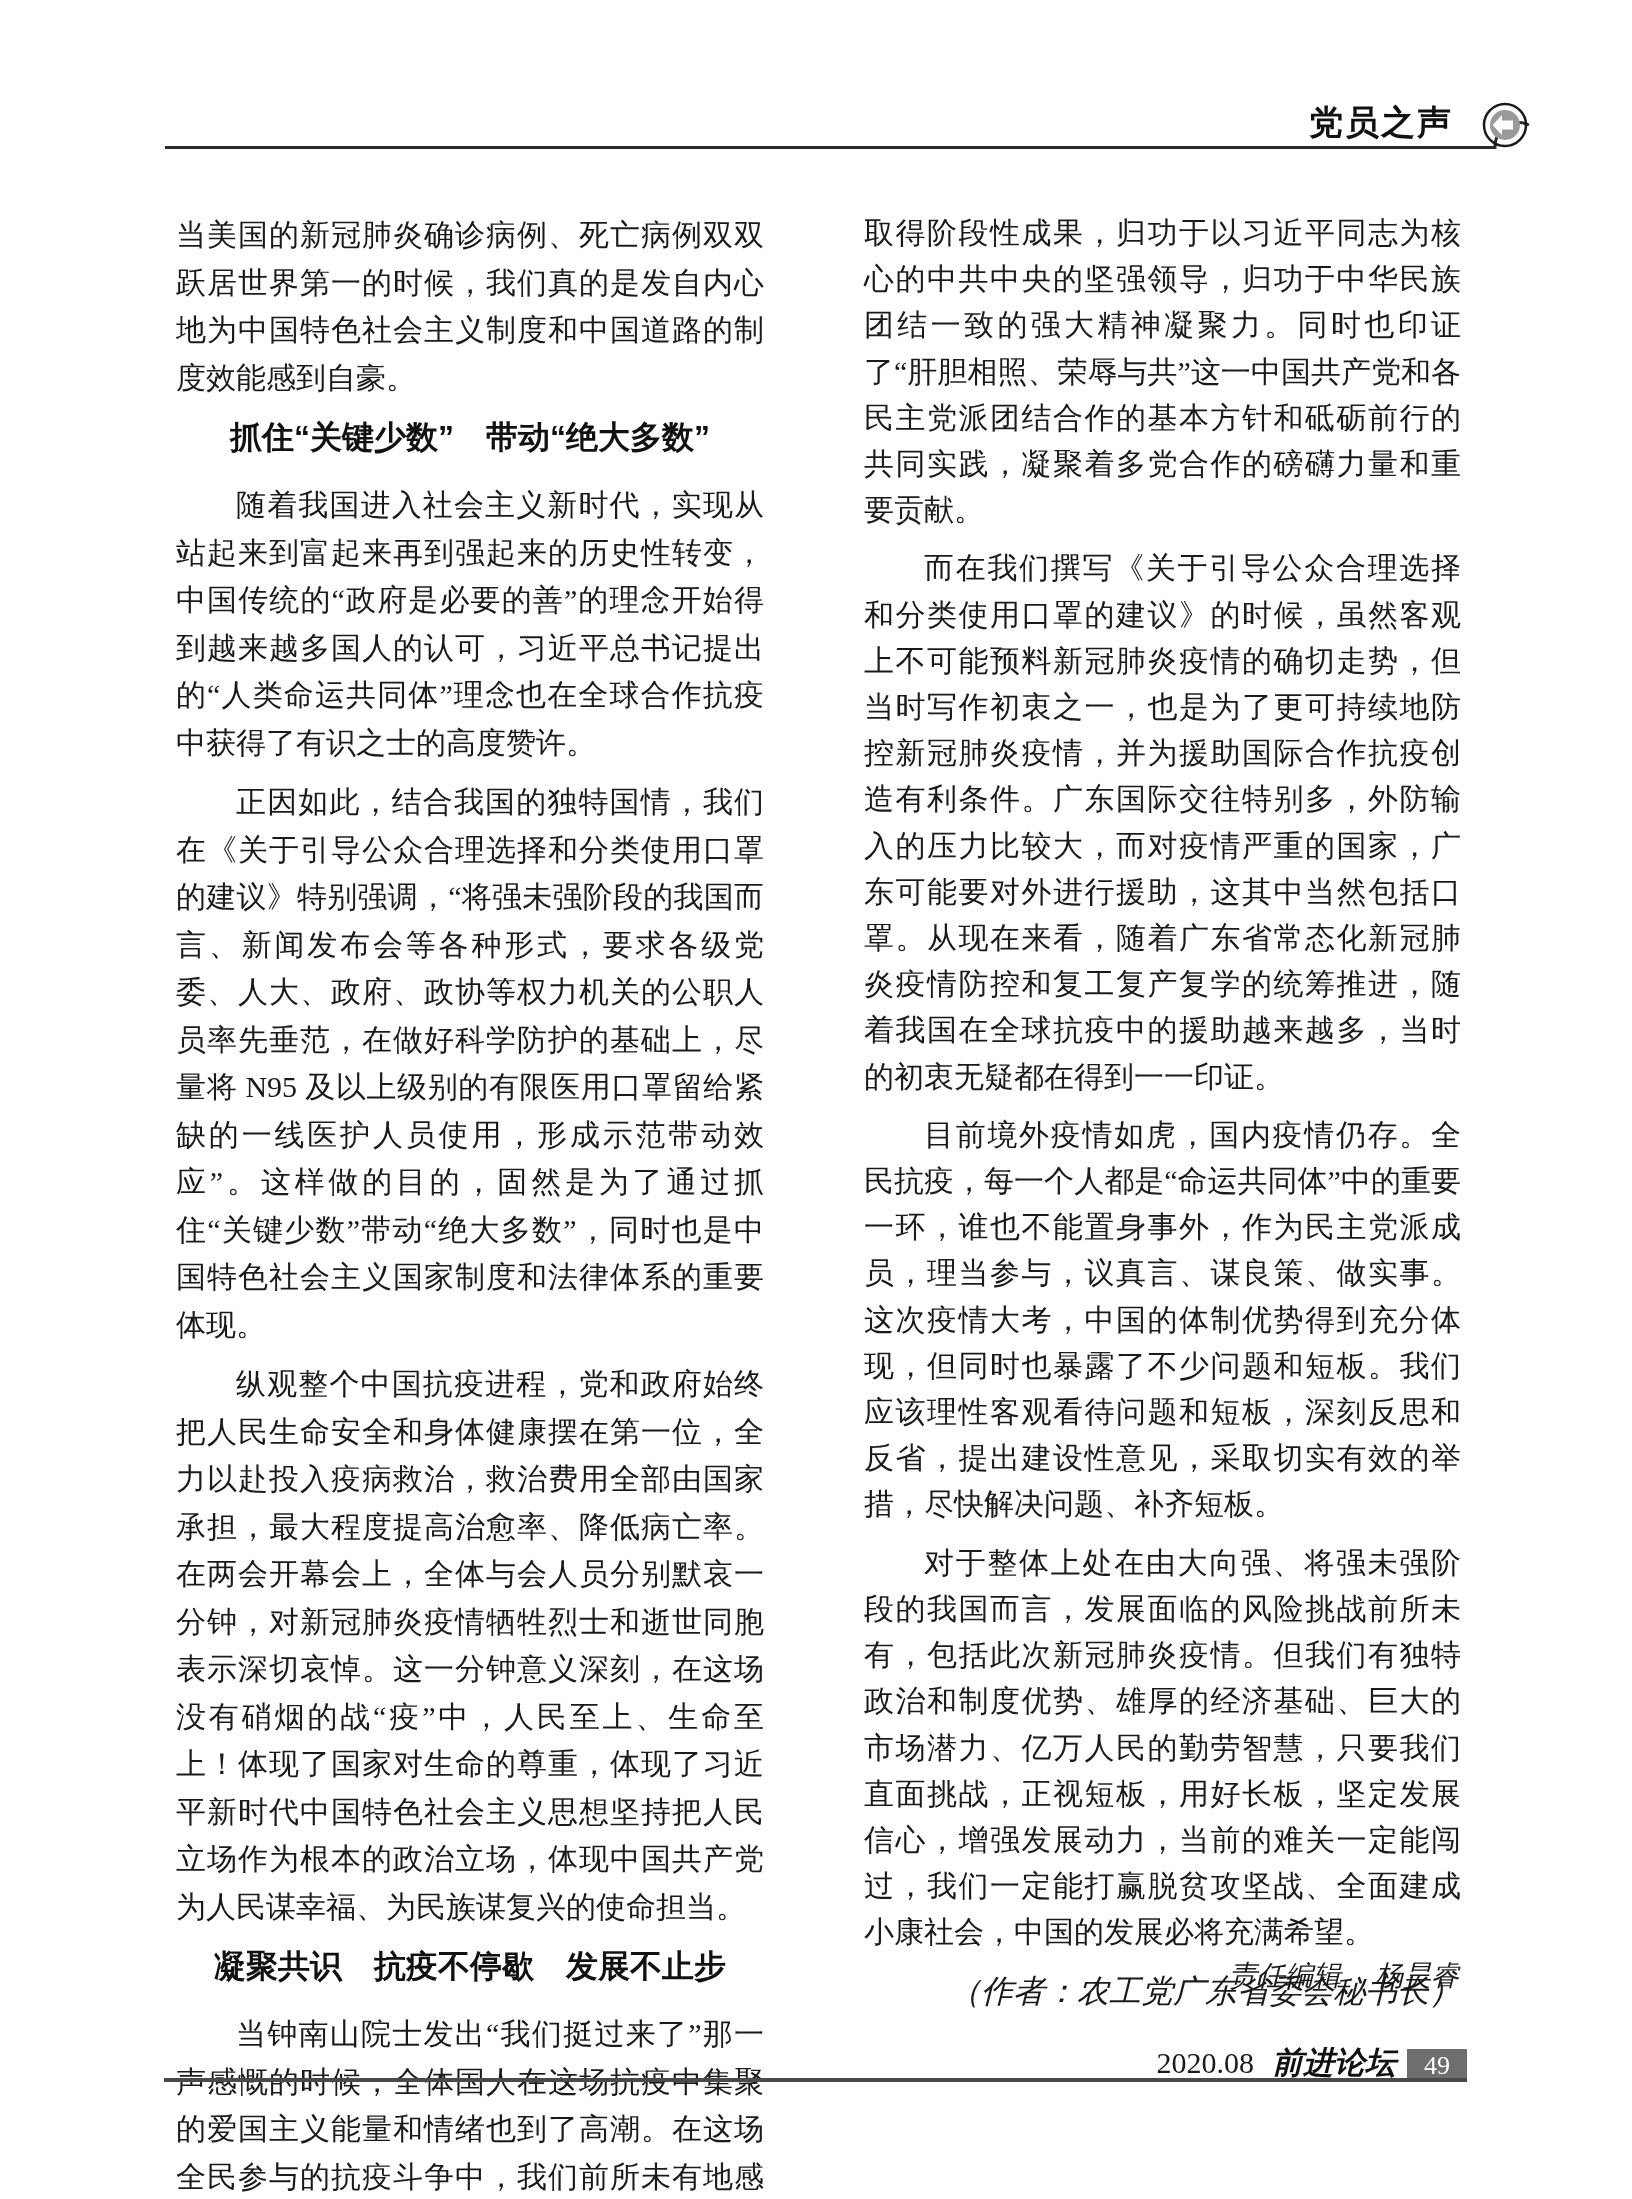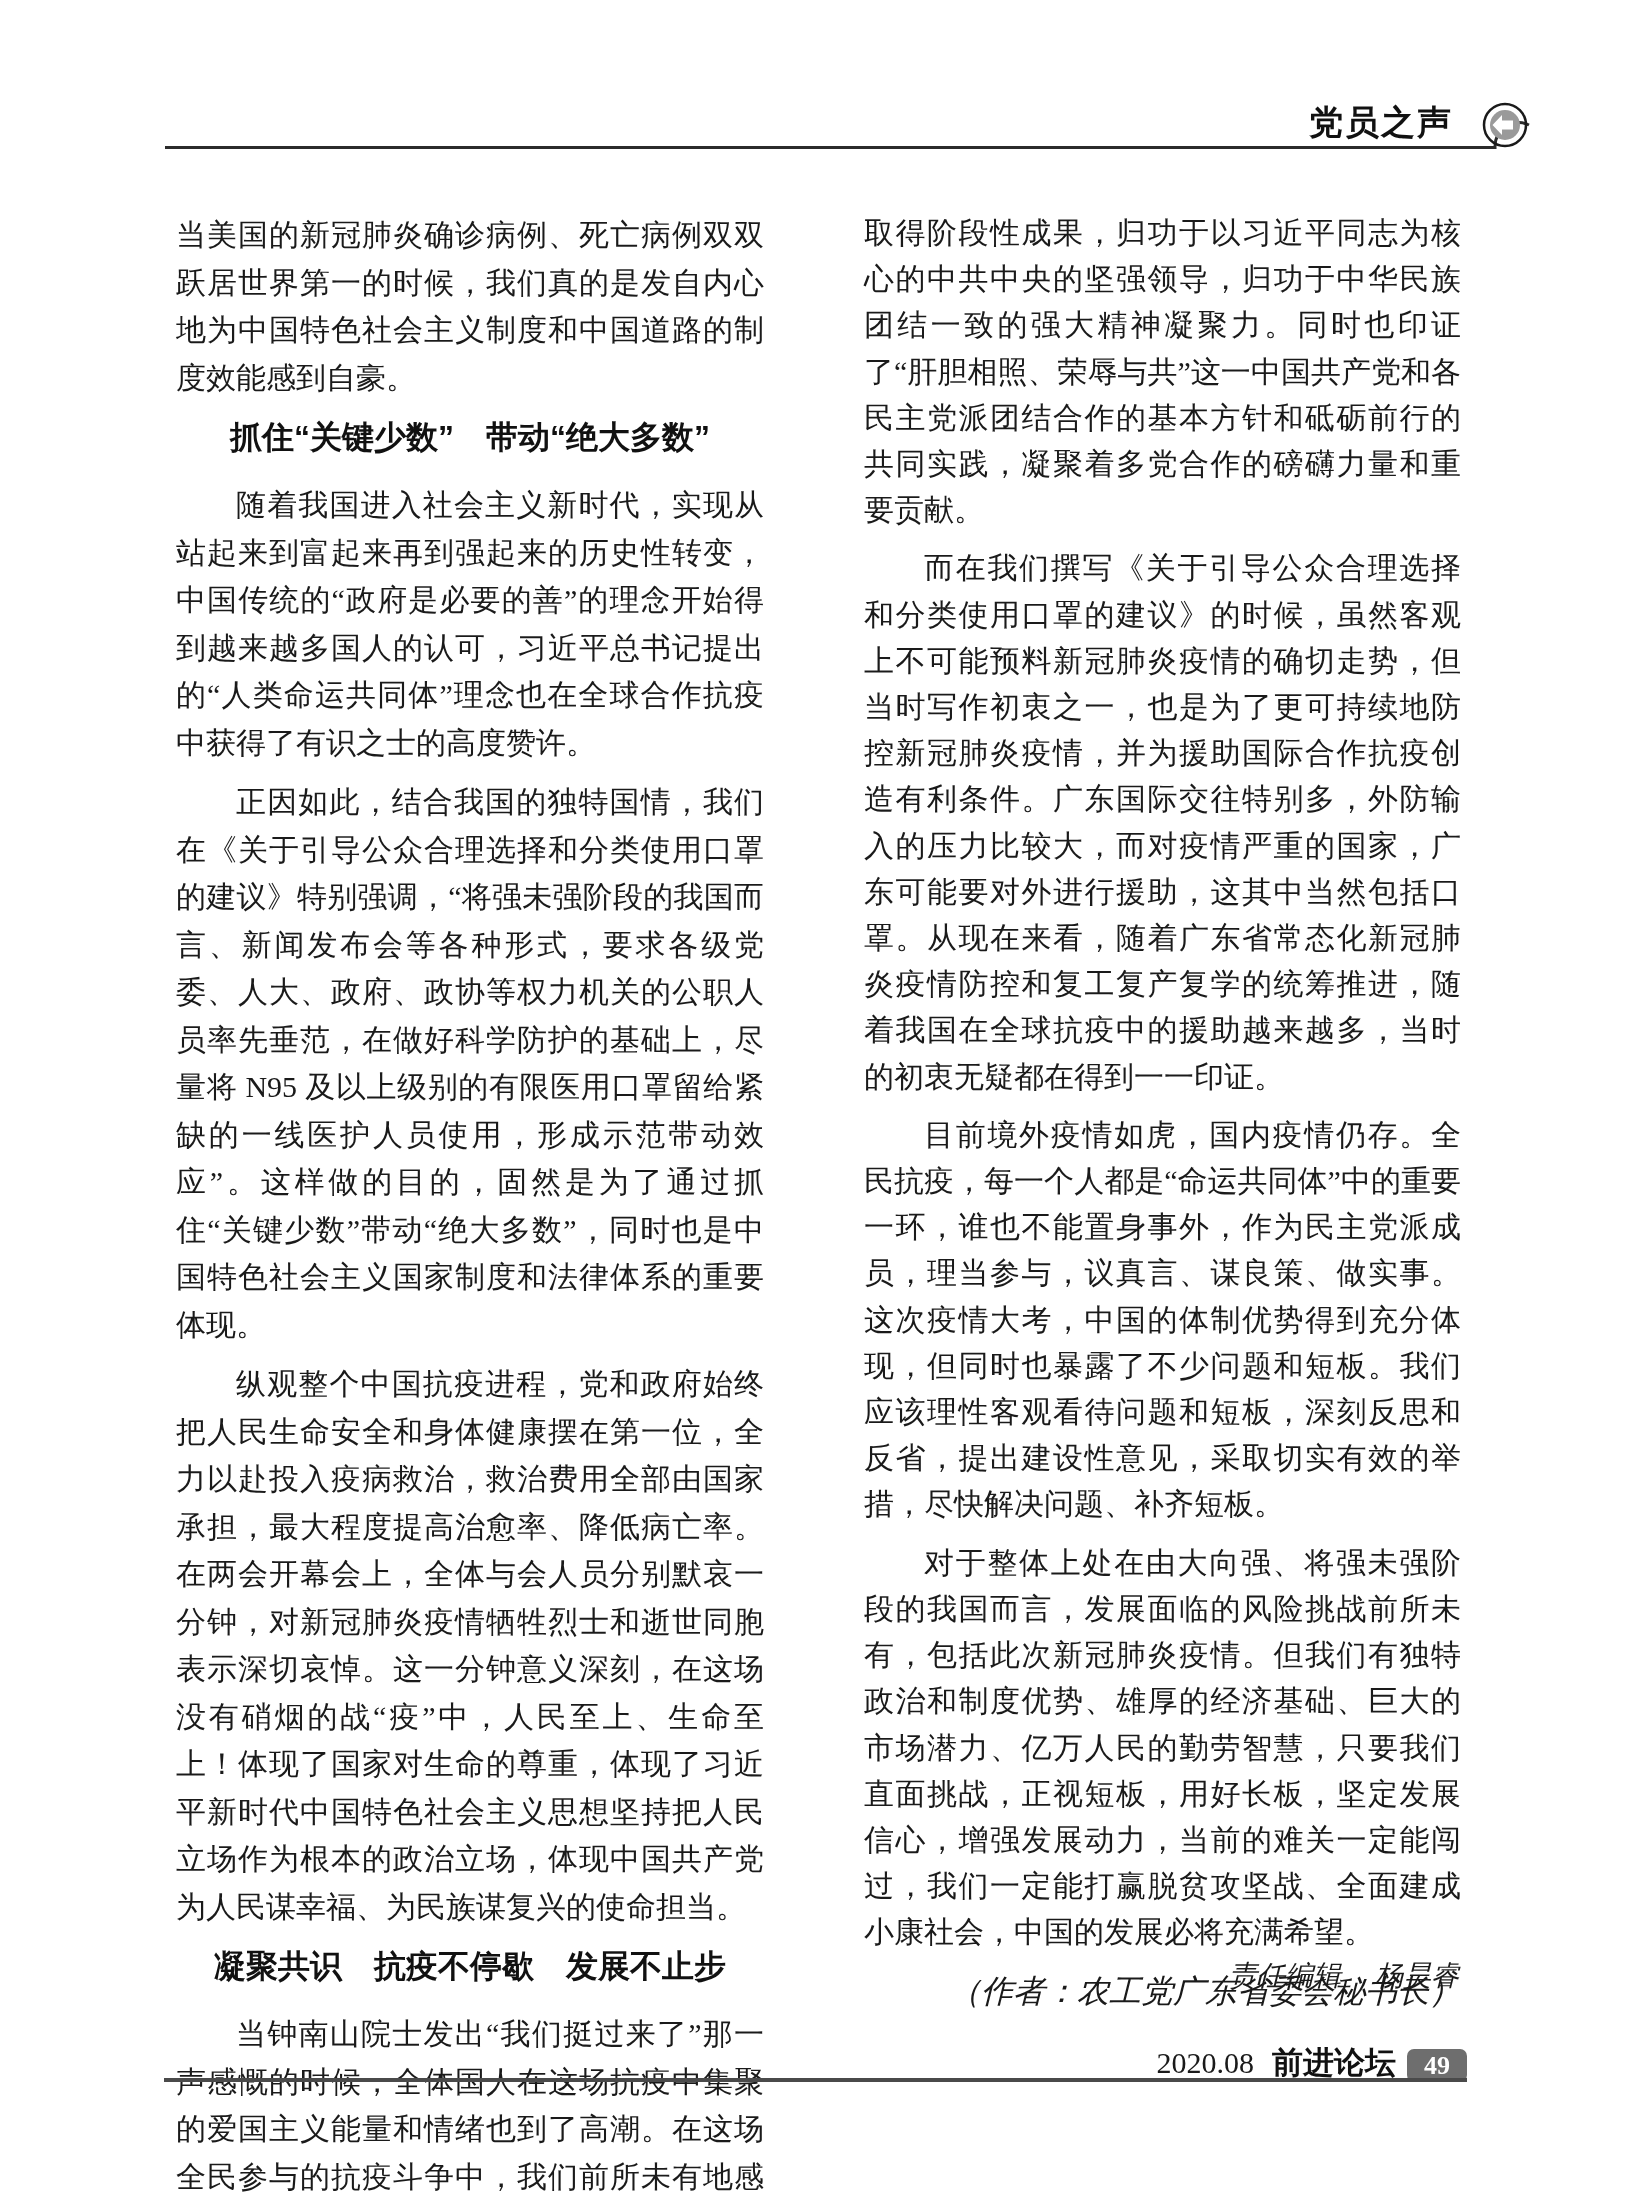--- a/index.html
+++ b/index.html
@@ -76,33 +76,33 @@
     font-size:30px;
   }
   .footer-issue{
     font-family:"Liberation Serif","DejaVu Serif",serif;
     font-size:30px;color:#1a1a1a;
   }
   .footer-journal{
     font-family:"Liberation Sans","DejaVu Sans",sans-serif;
     font-weight:bold;font-size:31px;color:#111;
     margin-left:18px;
+    font-style:italic;
   }
   .page-num-box{
     position:absolute;
     left:1407px;top:2049px;
     width:60px;height:33px;
     background:#6e6e6e;
     color:#ffffff;
     font-family:"Liberation Serif","DejaVu Serif",serif;
-    font-weight:bold;
+    font-weight:normal;
     font-size:26px;
     line-height:33px;
     text-align:center;
-    border-radius:7px;
   }
   .footer-rule{
     position:absolute;
     left:164px;top:2078px;
     width:1303px;height:4px;
     background:#4a4a4a;
   }
 </style>
 </head>
 <body>

